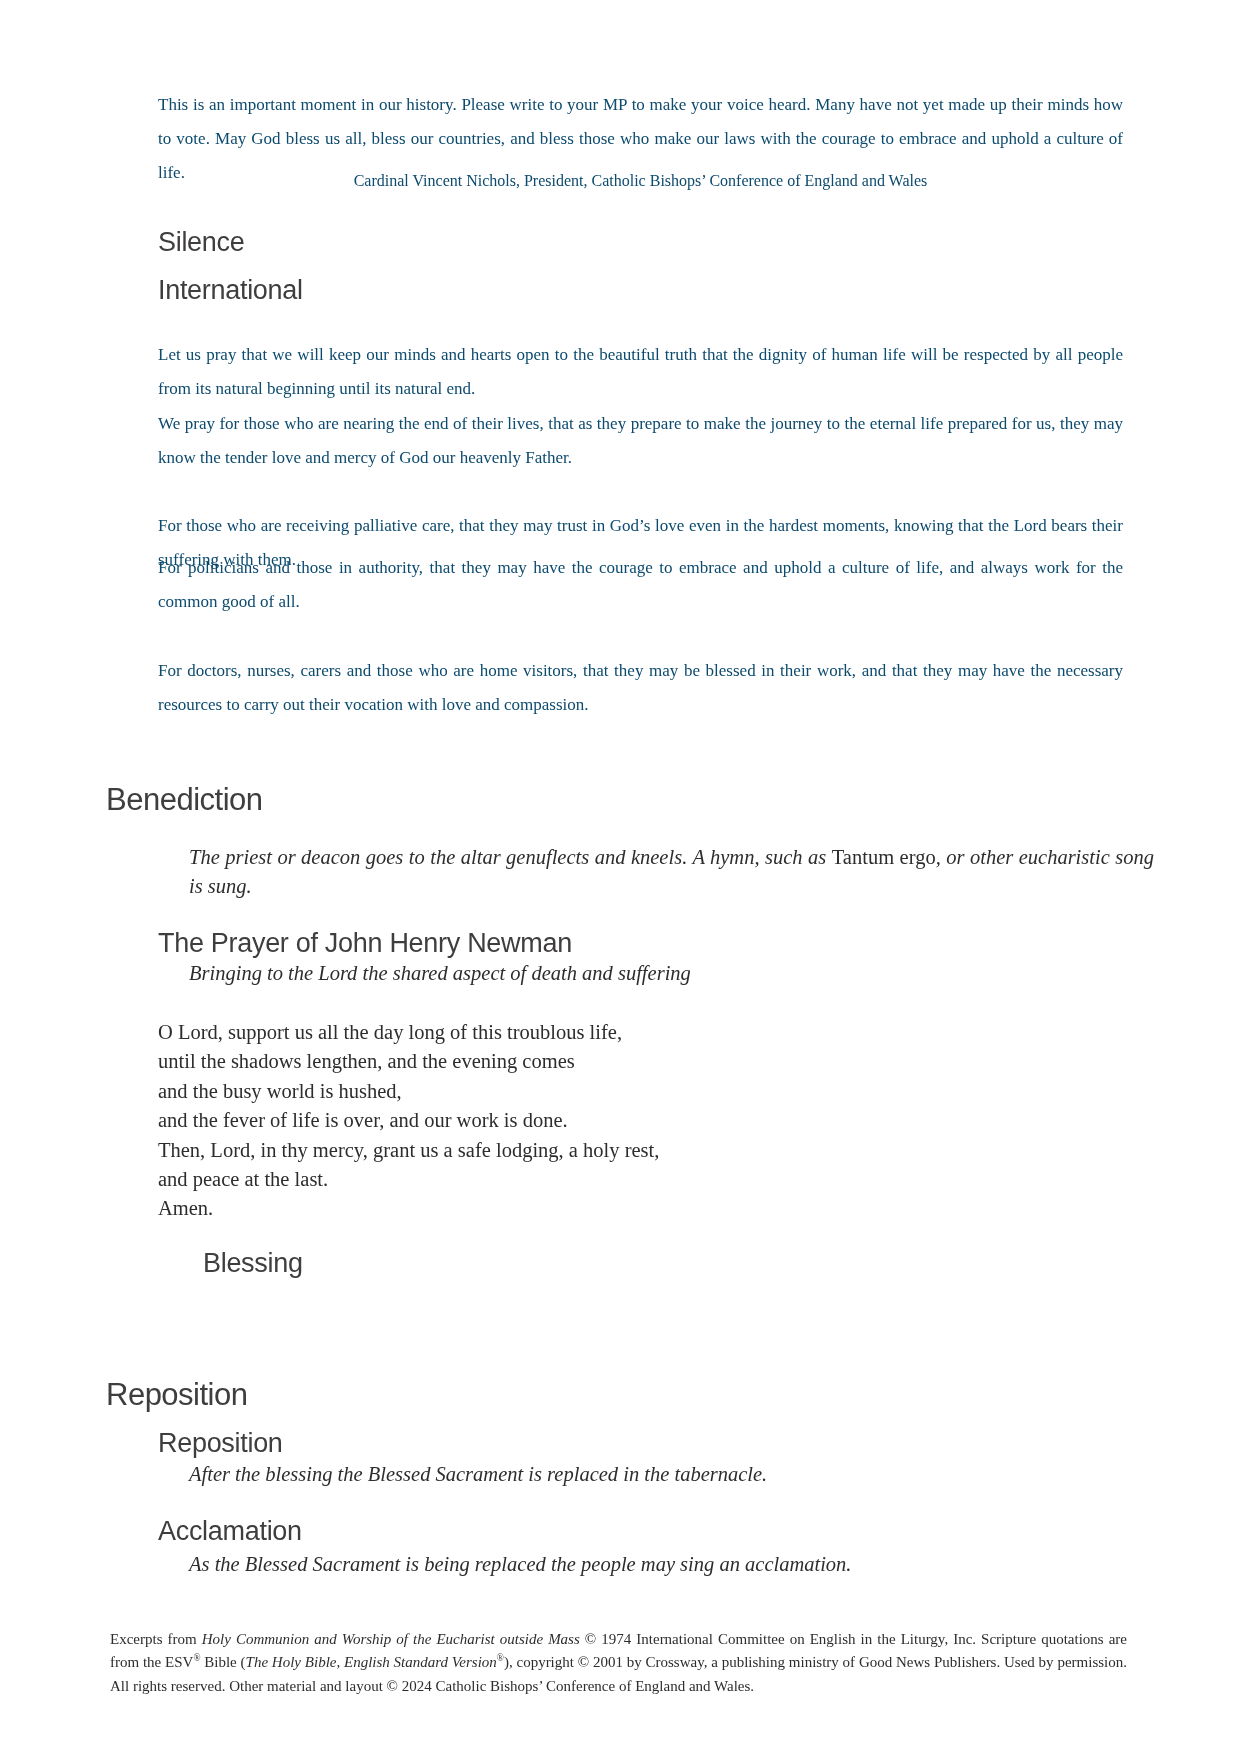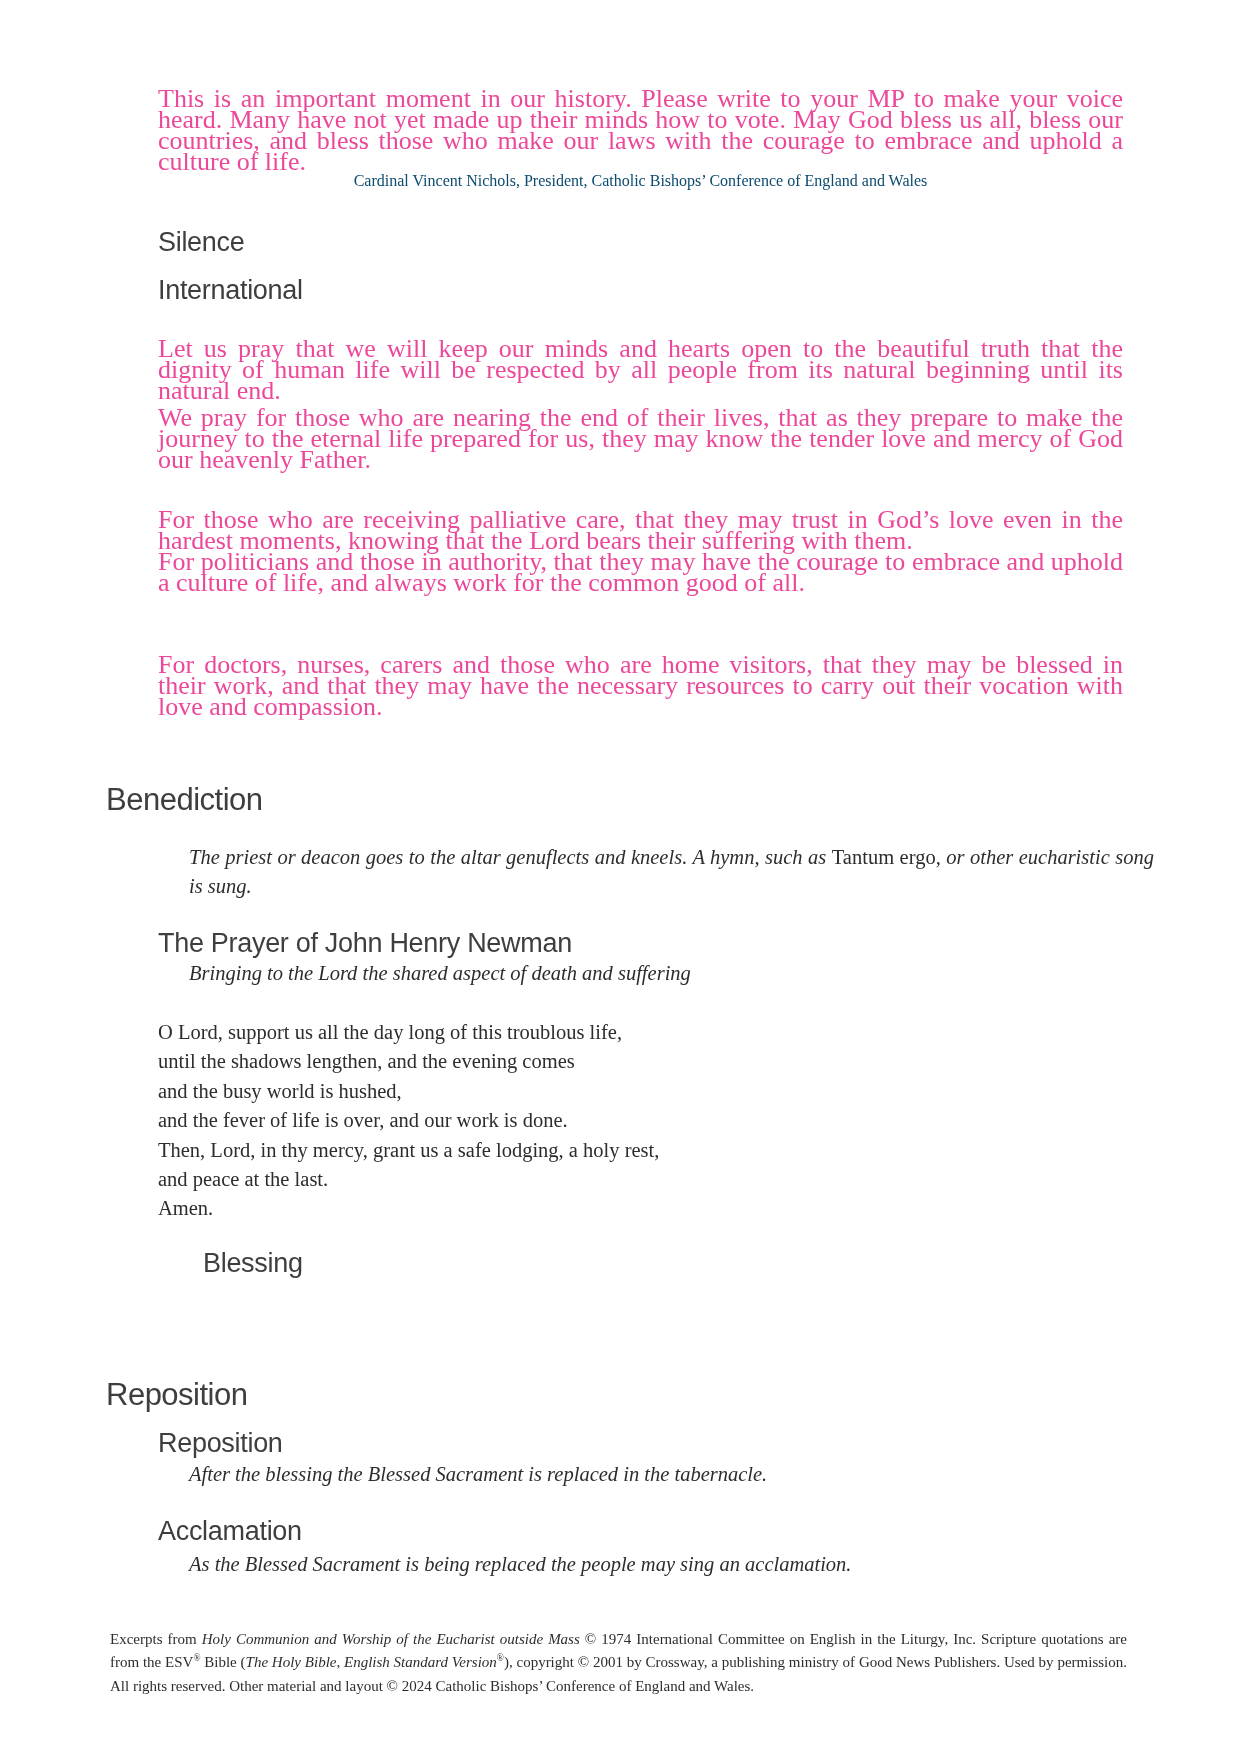--- a/index.html
+++ b/index.html
@@ -9,24 +9,24 @@
     height:1754px;
     background:#ffffff;
     overflow:hidden;
     font-family:"Liberation Serif", serif;
     color:#2e2c2d;
   }
   .abs{position:absolute;}
   .body-text{
     left:158px;
     width:965px;
-    font-size:26px;
-    line-height:21px;
+    font-size:17px;
+    line-height:34px;
     text-align:justify;
-    color:#ec4899;
+    color:#0c4a6e;
   }
   .attribution{
     left:158px;
     width:965px;
     font-size:16px;
     line-height:22px;
     text-align:center;
     color:#0c4a6e;
   }
   .h-sub{

